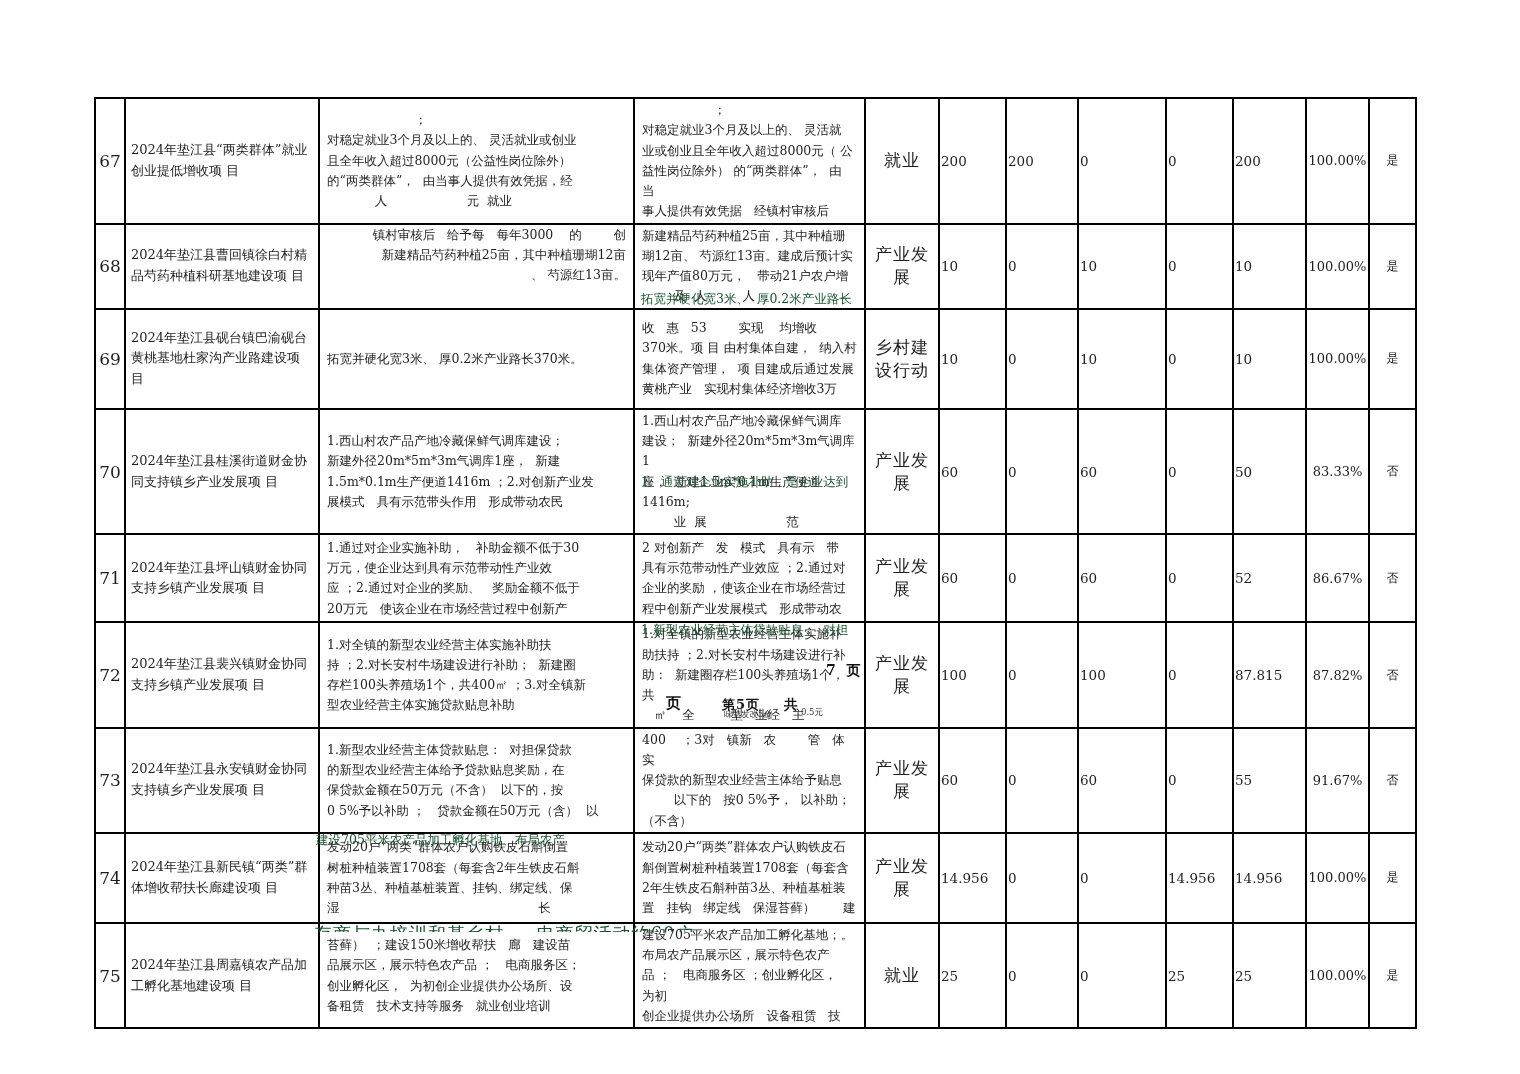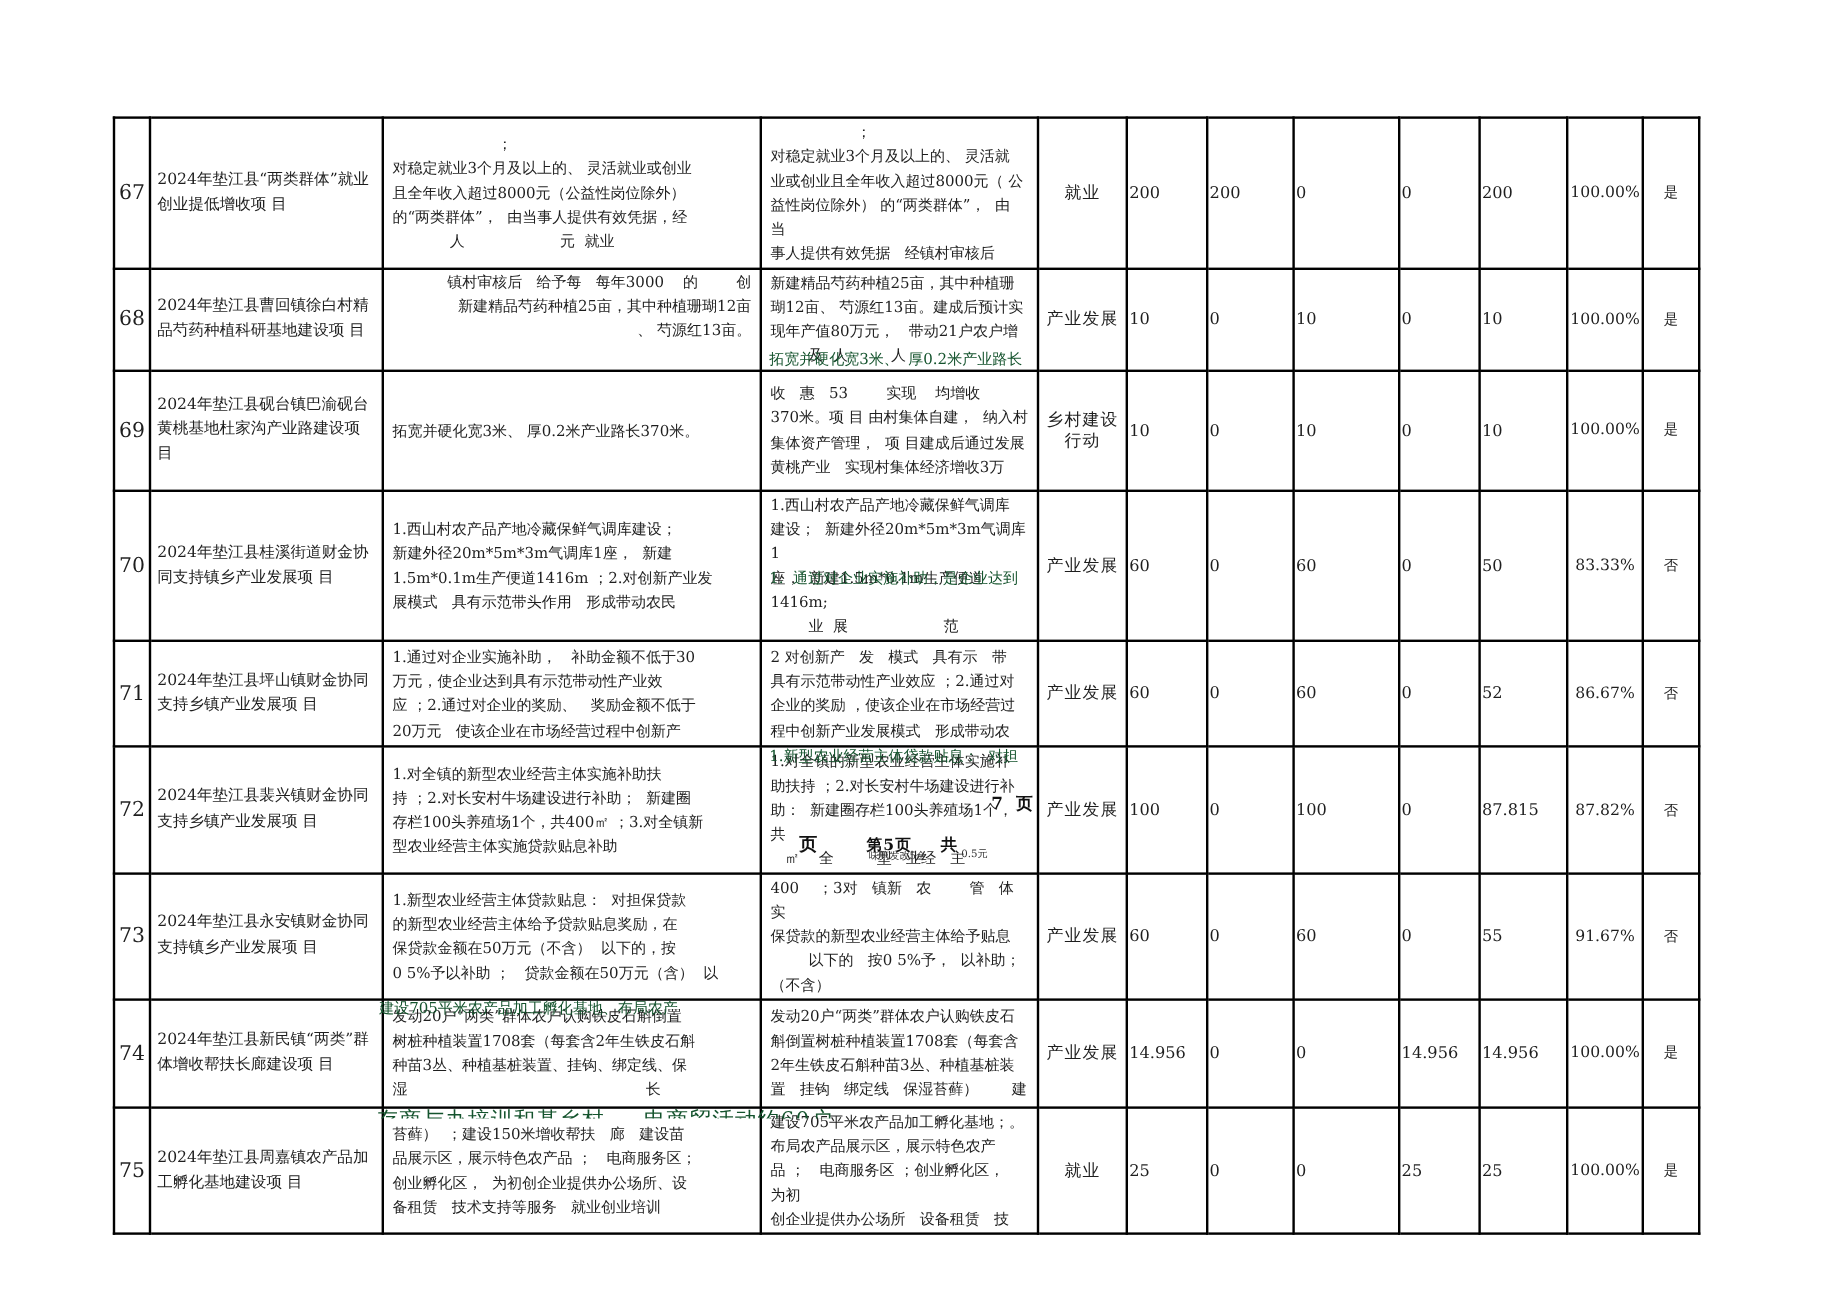--- a/index.html
+++ b/index.html
@@ -11,21 +11,21 @@
     position:absolute;left:94px;top:97px;width:1321px;
     border-collapse:collapse;table-layout:fixed;
   }
   table.perf td{
     border:2px solid #000;vertical-align:middle;overflow:hidden;
     color:#1e1e1e;
   }
   .c-num{text-align:center;font-size:17px;}
   .c-name{font-size:13px;padding:18px 5px;line-height:1.6;}
   .c-desc{font-size:12.5px;padding:1px 7px;line-height:1.62;white-space:pre-wrap;}
-  .c-cat{text-align:center;font-size:14px;padding:0 1px;letter-spacing:1px;}
+  .c-cat{text-align:center;font-size:17px;padding:0 1px;letter-spacing:1px;}
   .c-n{font-size:13.5px;}
   .c-pct{text-align:center;font-size:13px;}
   .c-flag{text-align:center;font-size:12px;}
   .perf tr:nth-child(1){height:114px;}
   .perf tr:nth-child(2){height:85px;}
   .perf tr:nth-child(2) .c-desc1{vertical-align:top;padding-top:0;text-align:right;}
   .perf tr:nth-child(3){height:93px;}
   .perf tr:nth-child(4){height:90px;}
   .perf tr:nth-child(5){height:88px;}
   .perf tr:nth-child(6){height:90px;}

